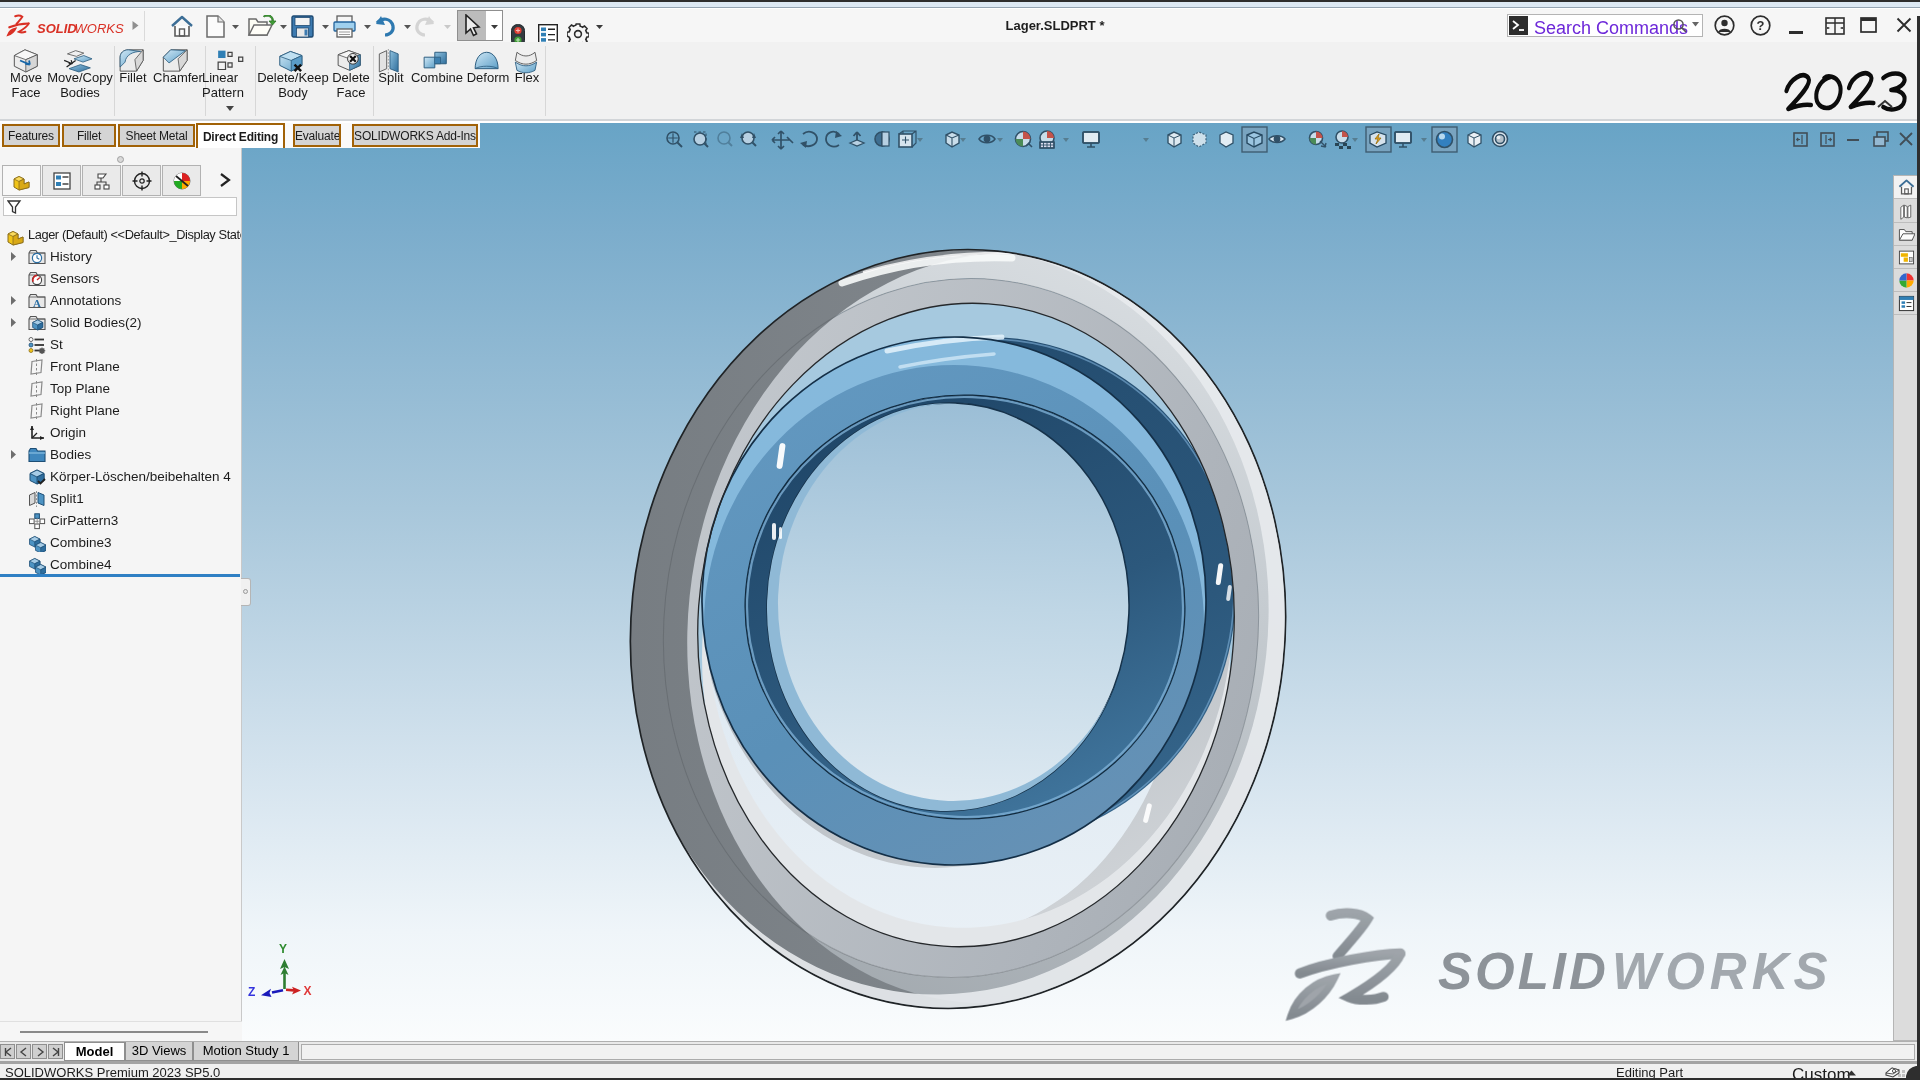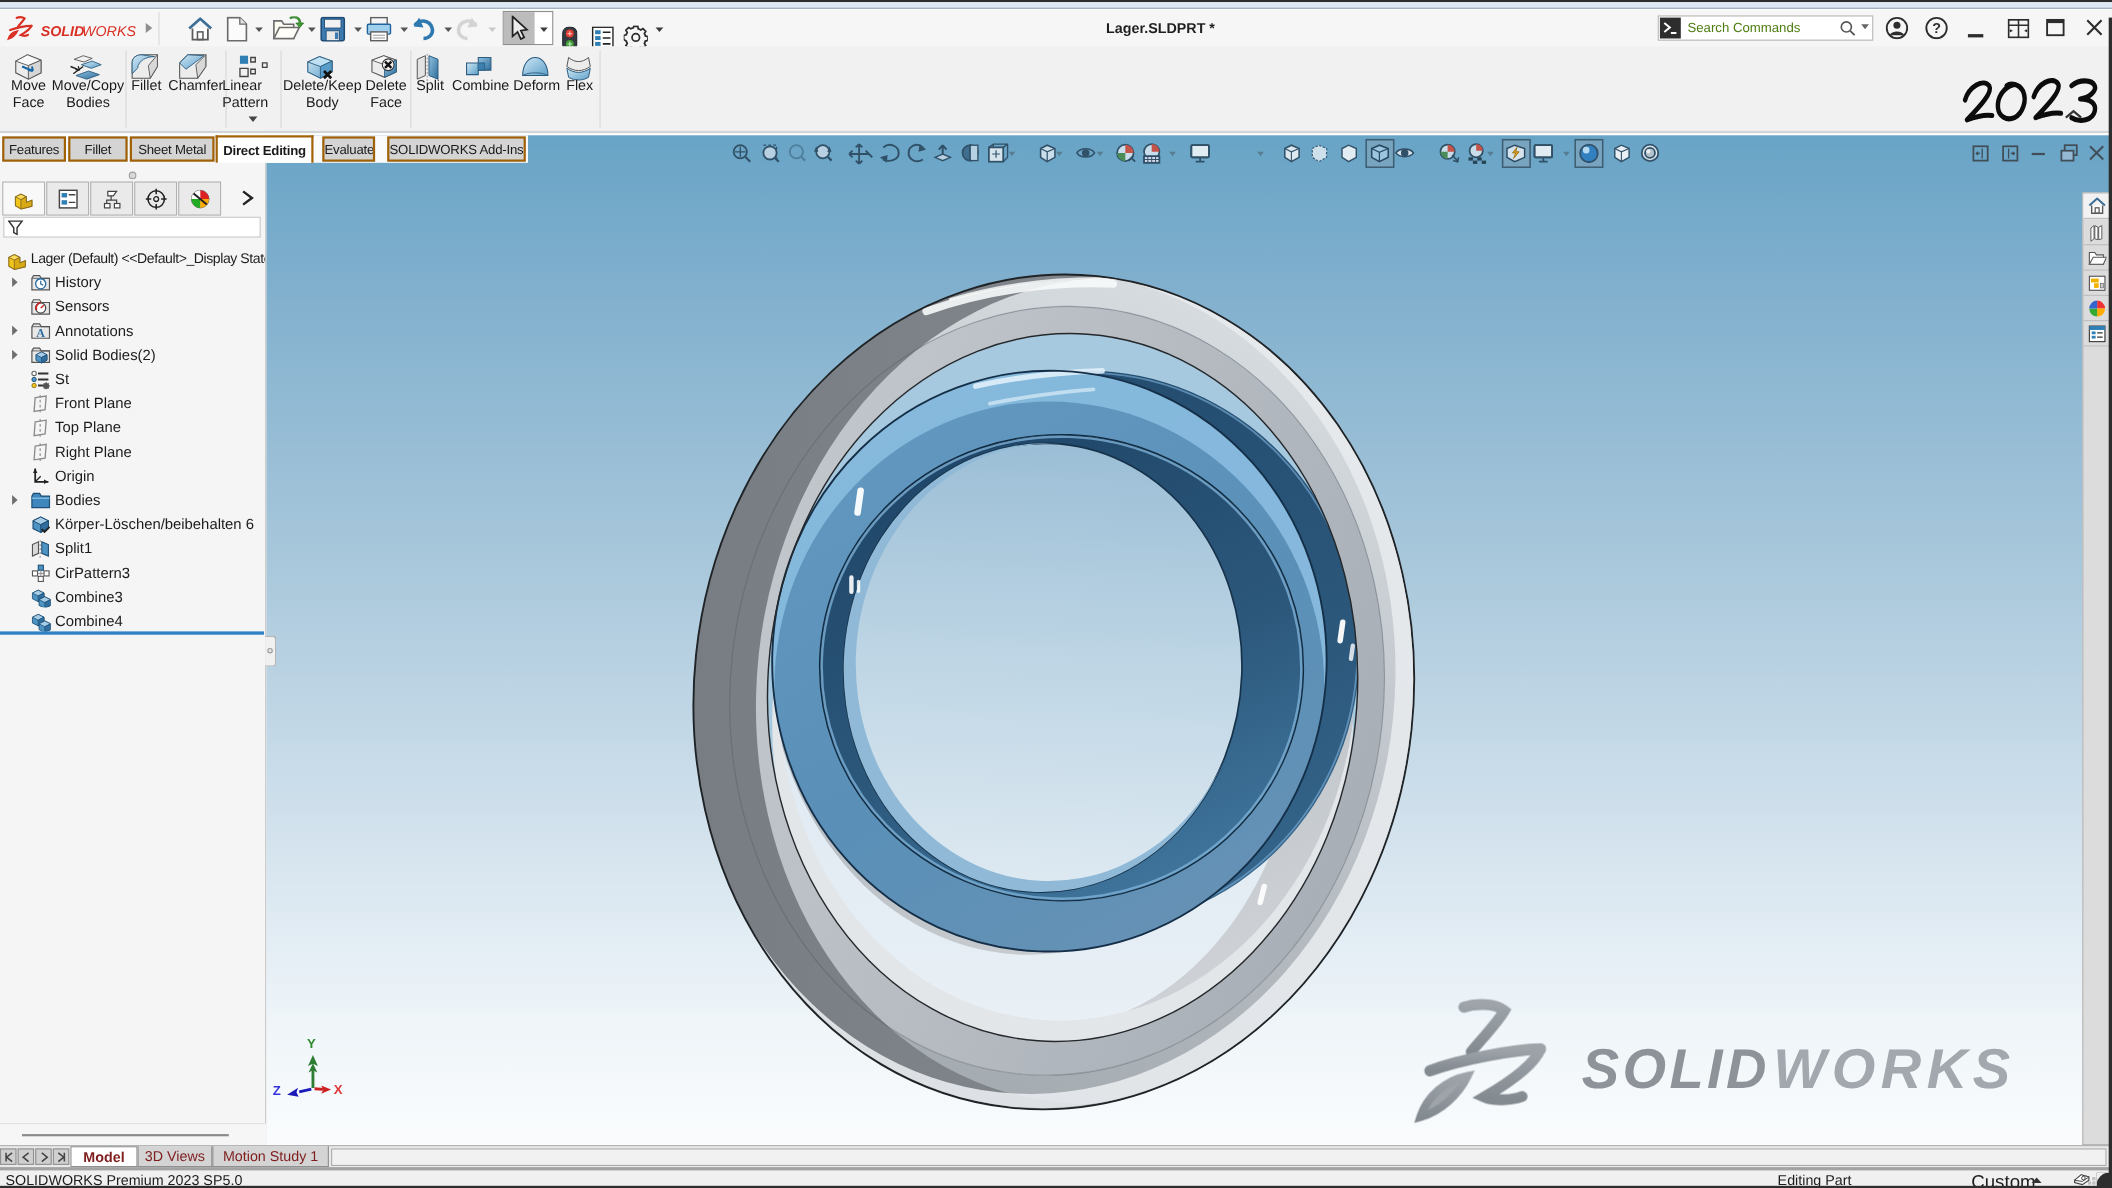--- a/index.html
+++ b/index.html
@@ -32,21 +32,21 @@
     font-size:12px; color:#1a1a1a; text-align:center; line-height:21px; white-space:nowrap; overflow:hidden; letter-spacing:-0.2px; }
   .cmdtab.active { background:#fff; border-bottom:none; height:25px; font-weight:bold; top:0; line-height:24px; }
   .ptab { position:absolute; top:0; width:39px; height:31px; background:#eaeaea; border:1px solid #b2b2b2;
     display:flex; align-items:center; justify-content:center; }
   .ptab.active { background:#f8f8f8; }
   .tpbtn { position:absolute; left:0; width:24px; height:23px; border-bottom:1px solid #bdbdbd;
     display:flex; align-items:center; justify-content:center; }
   .navbtn { position:absolute; top:2px; width:15px; height:15px; background:#cfcfcf; border:1px solid #8f8f8f;
     display:flex; align-items:center; justify-content:center; }
   .mtab { position:absolute; top:0; height:19px; background:#d4d4d4; border:1px solid #8f8f8f; border-top:none;
-    font-size:13px; color:#7f1d1d; text-align:center; line-height:18px; }
+    font-size:13px; color:#000000; text-align:center; line-height:18px; }
   .mtab.active { background:#fff; font-weight:bold; border-top:1px solid #8f8f8f; }
   .trow { position:relative; height:22px; }
   .trow .lbl { position:absolute; left:50px; top:3px; font-size:13.5px; color:#1c1c1c; white-space:nowrap; }
   .trow .ico { position:absolute; left:28px; top:2px; }
   .trow .exp { position:absolute; left:10px; top:6px; }
 </style>
 </head>
 <body>
 <div id="stage">
   <div class="abs" id="edgeTop"></div>
@@ -152,21 +152,21 @@
       </svg>
 
     <div class="abs" style="left:900px;top:9px;width:310px;text-align:center;font-size:13px;font-weight:bold;color:#1f1f1f">Lager.SLDPRT *</div>
 
     <div class="abs" style="left:1507px;top:5px;width:196px;height:23px;background:#fff;border:1px solid #b4b4b4"></div>
     <div class="abs" style="left:1509px;top:7px;width:19px;height:19px;background:#2d2d2d"></div>
     <svg class="abs" style="left:1511px;top:9px" width="15" height="15">
         <path d="M2 3 l5 4 l-5 4" fill="none" stroke="#fff" stroke-width="1.8"></path>
         <path d="M8 12 h5" stroke="#fff" stroke-width="1.8"></path>
       </svg>
-    <div class="abs" style="left:1534px;top:9px;font-size:12px;color:#4d7c0f">Search Commands</div>
+    <div class="abs" style="left:1534px;top:9px;font-size:18px;color:#6d28d9">Search Commands</div>
     <svg class="abs" style="left:1672px;top:9px" width="16" height="16">
         <circle cx="6.5" cy="6.5" r="4.6" fill="none" stroke="#555" stroke-width="1.5"></circle>
         <path d="M10 10 L14 14" stroke="#555" stroke-width="1.7"></path>
       </svg>
     <svg class="abs" style="left:1691px;top:12px" width="10" height="7">
         <path d="M1 1 l7 0 l-3.5 4.5 z" fill="#666"></path>
       </svg>
 
     <svg class="abs" style="left:1714px;top:6px" width="21" height="21">
         <circle cx="10.5" cy="10.5" r="9.3" fill="none" stroke="#2d2d2d" stroke-width="1.7"></circle>
@@ -870,21 +870,21 @@
             <path d="M1 5 L2.5 2.5 L8 2.5 L9.5 5 L17 5 L17 15.5 L1 15.5 Z" fill="#3f87bd" stroke="#1d4e75" stroke-width="1.1"></path>
             <path d="M1 7 H17" stroke="#7db7dd" stroke-width="1.4"></path>
           </svg>
         <div class="lbl">Bodies</div>
         </div>
       <div class="trow">
           <svg class="ico" width="18" height="18">
             <use href="#bluecube"></use>
             <path d="M10 13 l2.5 2.5 L17 11" stroke="#222" stroke-width="1.8" fill="none"></path>
           </svg>
-        <div class="lbl">Körper-Löschen/beibehalten 6</div>
+        <div class="lbl">Körper-Löschen/beibehalten 4</div>
         </div>
       <div class="trow">
           <svg class="ico" width="18" height="18">
             <path d="M1.5 5 L7 2.5 L7 13 L1.5 15.5 Z" fill="#d9d9d9" stroke="#555" stroke-width="1"></path>
             <path d="M10 2.5 L16 5 L16 15.5 L10 13 Z" fill="#4d93c3" stroke="#1d4e75" stroke-width="1"></path>
             <path d="M8.5 1 V17" stroke="#888" stroke-width="0.9" stroke-dasharray="2 1.6"></path>
           </svg>
         <div class="lbl">Split1</div>
         </div>
       <div class="trow">

